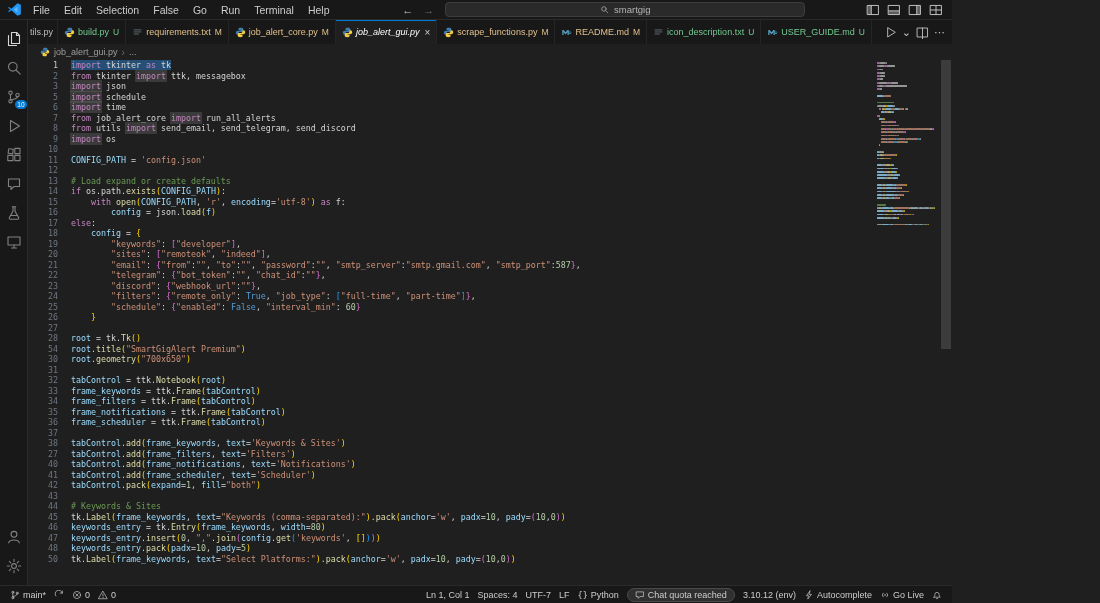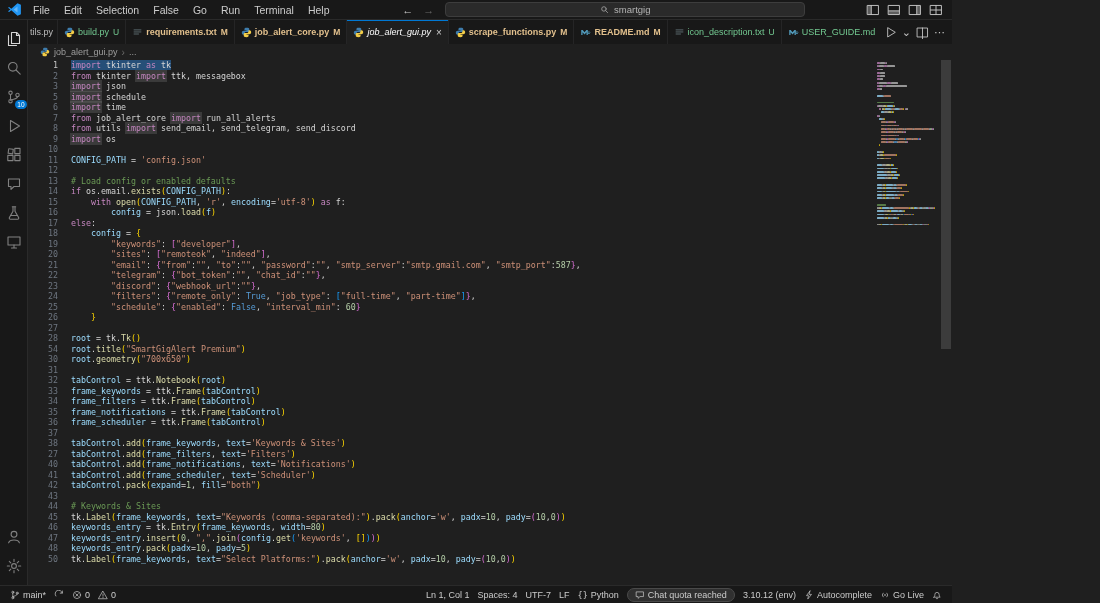--- a/index.html
+++ b/index.html
@@ -46,21 +46,21 @@
   .tabs { flex:1; display:flex; overflow:hidden; }
   .tab { display:inline-flex; align-items:center; gap:3px; padding:0 6px; height:24px;
     border-right:1px solid #252526; background:#181818; font-size:9px; color:#9d9d9d;
     white-space:nowrap; flex:none; }
   .tab.partial { padding:0 4px 0 2px; color:#bdbdbd; }
   .tab.active { background:#1f1f1f; color:#ffffff; box-shadow:inset 0 1px 0 0 #0078d4; }
   .tab.active .label { font-style:italic; color:#ffffff; }
   .tab .badge { font-size:8.5px; margin-left:1px; }
   .tab .close { font-size:10px; color:#cccccc; margin-left:2px; }
   .git-added { color:#73c991; }
-  .git-modified { color:#e2c08d;font-weight:bold; }
+  .git-modified { color:#e2c08d; }
   .ficon { width:11px; height:11px; display:inline-flex; flex:none; color:#6d8086; }
   .jsonicon { color:#cbcb41; font-size:8.5px; font-weight:bold; font-family:"DejaVu Sans Mono",monospace; }
   .tab-actions { flex:none; display:flex; align-items:center; gap:5px; padding:0 7px; color:#c5c5c5; }
   .tab-actions .ticon { width:13px; height:13px; display:flex; }
   .tglyph { font-size:11px; line-height:13px; }
 
   
   .breadcrumb { flex:none; height:16px; background:#1f1f1f; display:flex; align-items:center;
     gap:4px; padding-left:12px; color:#9d9d9d; font-size:9px; }
   .bc-icon { width:10px; height:10px; display:inline-flex; }
@@ -368,22 +368,22 @@
             <div class="line"><span class="num">2</span><span class="txt"><span class="tk-k">from</span><span class="tk-p"> tkinter </span><span class="tk-k hl-occ">import</span><span class="tk-p"> ttk, messagebox</span></span></div>
             <div class="line"><span class="num">3</span><span class="txt"><span class="tk-k hl-occ">import</span><span class="tk-p"> json</span></span></div>
             <div class="line"><span class="num">5</span><span class="txt"><span class="tk-k hl-occ">import</span><span class="tk-p"> schedule</span></span></div>
             <div class="line"><span class="num">6</span><span class="txt"><span class="tk-k hl-occ">import</span><span class="tk-p"> time</span></span></div>
             <div class="line"><span class="num">7</span><span class="txt"><span class="tk-k">from</span><span class="tk-p"> job_alert_core </span><span class="tk-k hl-occ">import</span><span class="tk-p"> run_all_alerts</span></span></div>
             <div class="line"><span class="num">8</span><span class="txt"><span class="tk-k">from</span><span class="tk-p"> utils </span><span class="tk-k hl-occ">import</span><span class="tk-p"> send_email, send_telegram, send_discord</span></span></div>
             <div class="line"><span class="num">9</span><span class="txt"><span class="tk-k hl-occ">import</span><span class="tk-p"> os</span></span></div>
             <div class="line"><span class="num">10</span><span class="txt"></span></div>
             <div class="line"><span class="num">11</span><span class="txt"><span class="tk-v">CONFIG_PATH</span><span class="tk-p"> = </span><span class="tk-s">'config.json'</span></span></div>
             <div class="line"><span class="num">12</span><span class="txt"></span></div>
-            <div class="line"><span class="num">13</span><span class="txt"><span class="tk-c"># Load config or enabled defaults</span></span></div>
-            <div class="line"><span class="num">14</span><span class="txt"><span class="tk-k">if</span><span class="tk-p"> os.email.</span><span class="tk-f">exists</span><span class="tk-b1">(</span><span class="tk-v">CONFIG_PATH</span><span class="tk-b1">)</span><span class="tk-p">:</span></span></div>
+            <div class="line"><span class="num">13</span><span class="txt"><span class="tk-c"># Load expand or create defaults</span></span></div>
+            <div class="line"><span class="num">14</span><span class="txt"><span class="tk-k">if</span><span class="tk-p"> os.path.</span><span class="tk-f">exists</span><span class="tk-b1">(</span><span class="tk-v">CONFIG_PATH</span><span class="tk-b1">)</span><span class="tk-p">:</span></span></div>
             <div class="line"><span class="num">15</span><span class="txt"><span class="tk-p">    </span><span class="tk-k">with</span><span class="tk-p"> </span><span class="tk-f">open</span><span class="tk-b1">(</span><span class="tk-v">CONFIG_PATH</span><span class="tk-p">, </span><span class="tk-s">'r'</span><span class="tk-p">, </span><span class="tk-v">encoding</span><span class="tk-p">=</span><span class="tk-s">'utf-8'</span><span class="tk-b1">)</span><span class="tk-p"> </span><span class="tk-k">as</span><span class="tk-p"> f:</span></span></div>
             <div class="line"><span class="num">16</span><span class="txt"><span class="tk-p">        </span><span class="tk-v">config</span><span class="tk-p"> = json.</span><span class="tk-f">load</span><span class="tk-b1">(</span><span class="tk-v">f</span><span class="tk-b1">)</span></span></div>
             <div class="line"><span class="num">17</span><span class="txt"><span class="tk-k">else</span><span class="tk-p">:</span></span></div>
             <div class="line"><span class="num">18</span><span class="txt"><span class="tk-p">    </span><span class="tk-v">config</span><span class="tk-p"> = </span><span class="tk-b1">{</span></span></div>
             <div class="line"><span class="num">19</span><span class="txt"><span class="tk-p">        </span><span class="tk-s">"keywords"</span><span class="tk-p">: </span><span class="tk-b2">[</span><span class="tk-s">"developer"</span><span class="tk-b2">]</span><span class="tk-p">,</span></span></div>
             <div class="line"><span class="num">20</span><span class="txt"><span class="tk-p">        </span><span class="tk-s">"sites"</span><span class="tk-p">: </span><span class="tk-b2">[</span><span class="tk-s">"remoteok"</span><span class="tk-p">, </span><span class="tk-s">"indeed"</span><span class="tk-b2">]</span><span class="tk-p">,</span></span></div>
             <div class="line"><span class="num">21</span><span class="txt"><span class="tk-p">        </span><span class="tk-s">"email"</span><span class="tk-p">: </span><span class="tk-b2">{</span><span class="tk-s">"from"</span><span class="tk-p">:</span><span class="tk-s">""</span><span class="tk-p">, </span><span class="tk-s">"to"</span><span class="tk-p">:</span><span class="tk-s">""</span><span class="tk-p">, </span><span class="tk-s">"password"</span><span class="tk-p">:</span><span class="tk-s">""</span><span class="tk-p">, </span><span class="tk-s">"smtp_server"</span><span class="tk-p">:</span><span class="tk-s">"smtp.gmail.com"</span><span class="tk-p">, </span><span class="tk-s">"smtp_port"</span><span class="tk-p">:</span><span class="tk-n">587</span><span class="tk-b2">}</span><span class="tk-p">,</span></span></div>
             <div class="line"><span class="num">22</span><span class="txt"><span class="tk-p">        </span><span class="tk-s">"telegram"</span><span class="tk-p">: </span><span class="tk-b2">{</span><span class="tk-s">"bot_token"</span><span class="tk-p">:</span><span class="tk-s">""</span><span class="tk-p">, </span><span class="tk-s">"chat_id"</span><span class="tk-p">:</span><span class="tk-s">""</span><span class="tk-b2">}</span><span class="tk-p">,</span></span></div>
             <div class="line"><span class="num">23</span><span class="txt"><span class="tk-p">        </span><span class="tk-s">"discord"</span><span class="tk-p">: </span><span class="tk-b2">{</span><span class="tk-s">"webhook_url"</span><span class="tk-p">:</span><span class="tk-s">""</span><span class="tk-b2">}</span><span class="tk-p">,</span></span></div>
             <div class="line"><span class="num">24</span><span class="txt"><span class="tk-p">        </span><span class="tk-s">"filters"</span><span class="tk-p">: </span><span class="tk-b2">{</span><span class="tk-s">"remote_only"</span><span class="tk-p">: </span><span class="tk-kc">True</span><span class="tk-p">, </span><span class="tk-s">"job_type"</span><span class="tk-p">: </span><span class="tk-b3">[</span><span class="tk-s">"full-time"</span><span class="tk-p">, </span><span class="tk-s">"part-time"</span><span class="tk-b3">]</span><span class="tk-b2">}</span><span class="tk-p">,</span></span></div>

